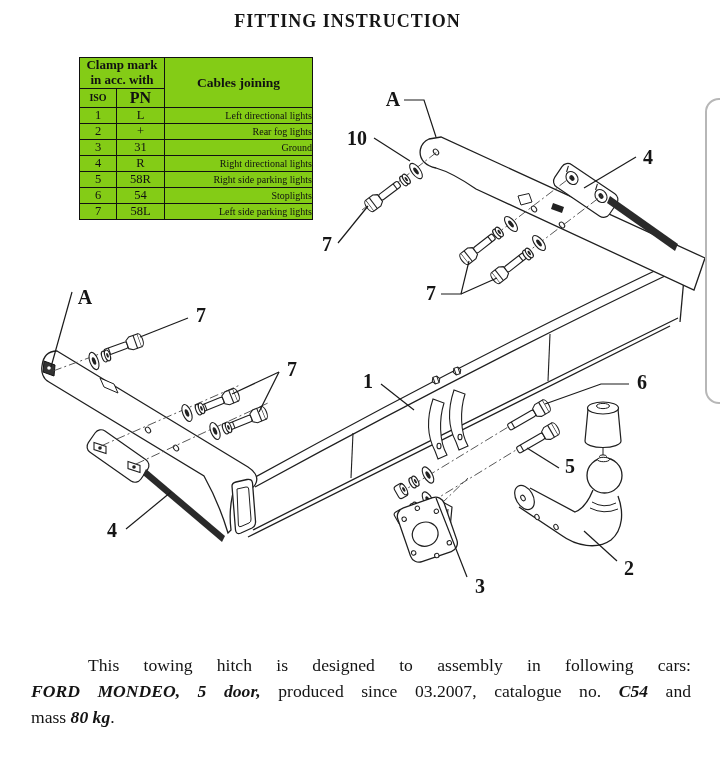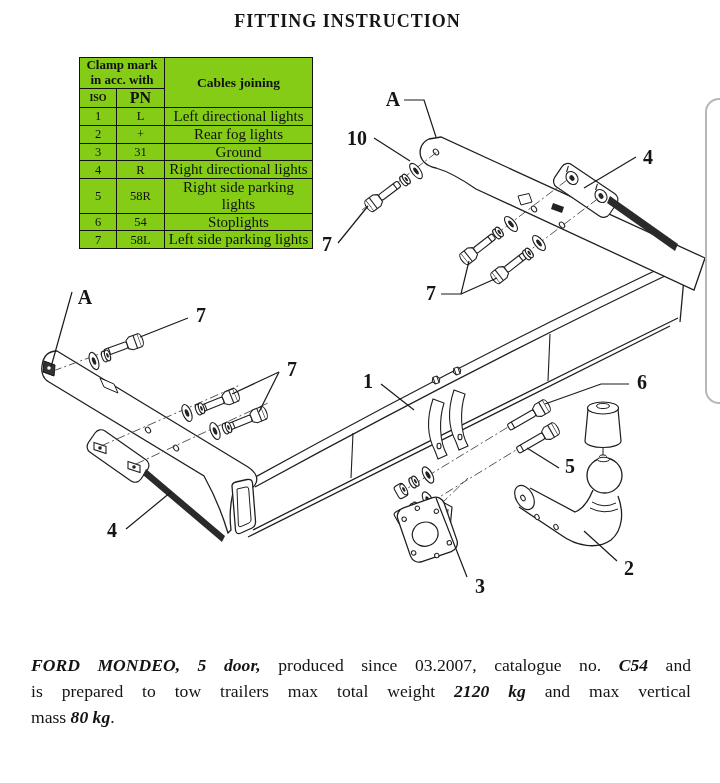--- a/index.html
+++ b/index.html
@@ -10,21 +10,21 @@
   
   table.clamp{position:absolute;left:47px;top:57px;border-collapse:collapse;
        background:#84cc16;margin-left:32px;}
   table.clamp th, table.clamp td{border:1px solid #111;padding:0;line-height:1.12;}
   th.clampmark{width:83px;font-size:13px;font-weight:bold;text-align:center;height:30px;}
   th.cables{width:147px;font-size:13.5px;font-weight:bold;text-align:center;}
   th.iso{width:36px;font-size:10px;height:15px;}
   th.pn{width:47px;font-size:16px;height:15px;}
   td.c1{width:36px;font-size:12.5px;text-align:center;height:15px;}
   td.c2{width:47px;font-size:12.5px;text-align:center;}
-  td.c3{width:147px;font-size:15px;text-align:center;padding-left:4px;}
+  td.c3{width:147px;font-size:10px;text-align:right;padding-left:4px;}
   
   svg.diagram{position:absolute;left:0;top:0;}
   .lbl{font-family:"Liberation Serif",serif;font-weight:bold;font-size:20px;fill:#151515;}
   
   .para{position:absolute;left:31px;top:652px;width:660px;font-size:17.6px;
         line-height:26px;color:#141414;}
   .jline{text-align:justify;text-align-last:justify;}
   .indent{padding-left:57px;box-sizing:border-box;}
   .plain{text-align:left;}
   .b{font-weight:bold;font-style:italic;}
@@ -314,24 +314,24 @@
   </tr>
   <tr>
     <td class="c1">7</td>
     <td class="c2">58L</td>
     <td class="c3">Left side parking lights</td>
   </tr>
 </tbody>
   </table>
 
 <div class="para">
+  <div class="jline indent">
+    <span>This towing hitch is designed to assembly in following cars:</span>
+  </div>
   <div class="jline">
     <span class="b">FORD MONDEO, 5 door,</span><span> produced since 03.2007, catalogue no. </span><span class="b">C54</span><span> and</span>
-  </div>
-  <div class="jline">
-    <span>is prepared to tow trailers max total weight </span><span class="b">2120 kg</span><span> and max vertical</span>
   </div>
   <div class="plain">
     <span>mass </span><span class="b">80 kg</span><span>.</span>
   </div>
 </div>
 
 <div class="scroll-thumb"></div>
 
 </body></html>

